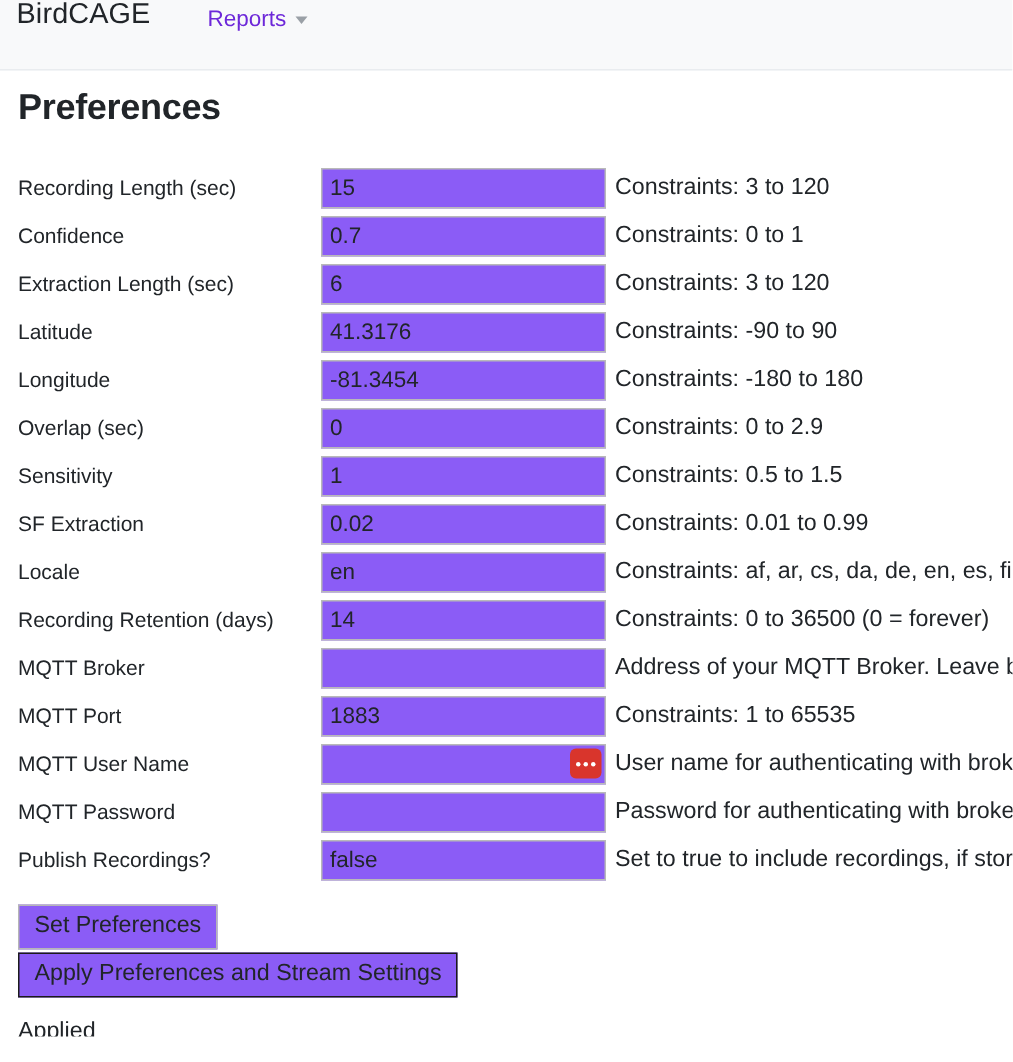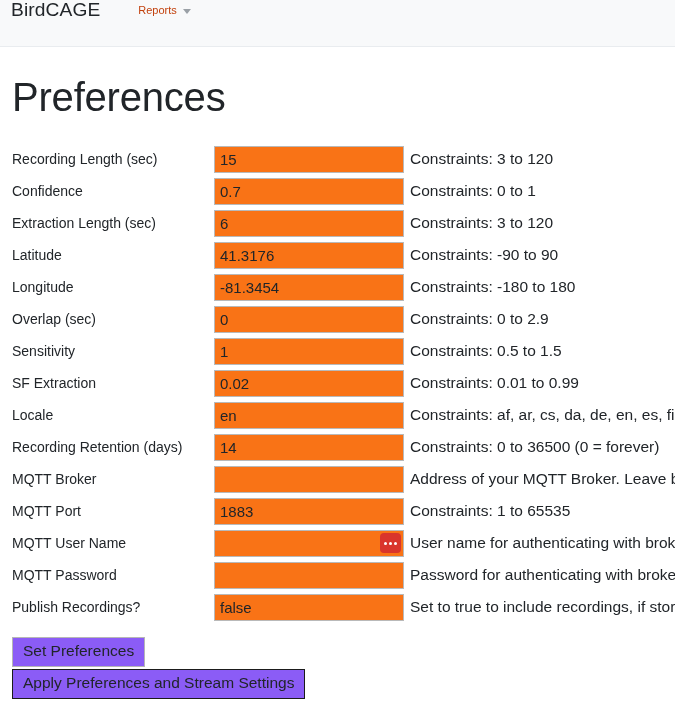--- a/index.html
+++ b/index.html
@@ -31,41 +31,41 @@
     line-height: 1;
     letter-spacing: 0.1px;
     white-space: nowrap;
     margin-right: 30px;
     cursor: pointer;
   }
   .nav-item {
     display: flex;
     align-items: center;
     gap: 6px;
-    font-size: 11px;
-    color: #c2410c;
+    font-size: 15px;
+    color: #6d28d9;
     white-space: nowrap;
     padding: 4px 8px;
     cursor: pointer;
   }
   .caret {
     width: 0; height: 0;
     border-left: 4.5px solid transparent;
     border-right: 4.5px solid transparent;
     border-top: 5px solid #9aa0a6;
     display: inline-block;
     margin-top: 2px;
   }
 
   
   .page { padding: 0 12px; }
   h1.page-title {
-    font-size: 40px;
-    font-weight: normal;
-    margin: 28px 0 24px 0;
+    font-size: 24px;
+    font-weight: bold;
+    margin: 12px 0 24px 0;
     color: #212529;
     letter-spacing: -0.2px;
     line-height: 1.1;
   }
 
   
   .form-table {
     border-collapse: separate;
     border-spacing: 0;
     width: 1200px;      
@@ -87,21 +87,21 @@
     font-size: 15.5px;
     color: #212529;
     white-space: nowrap;
     padding-left: 4px;
   }
 
   .txt {
     width: 190px;
     height: 27px;
     border: 1px solid #b9b9b9;
-    background: #f97316;
+    background: #8b5cf6;
     font-family: "Liberation Sans", sans-serif;
     font-size: 15px;
     color: #212529;
     padding: 2px 5px;
     outline: none;
     display: block;
   }
   .input-wrap { position: relative; width: 190px; }
 
   

